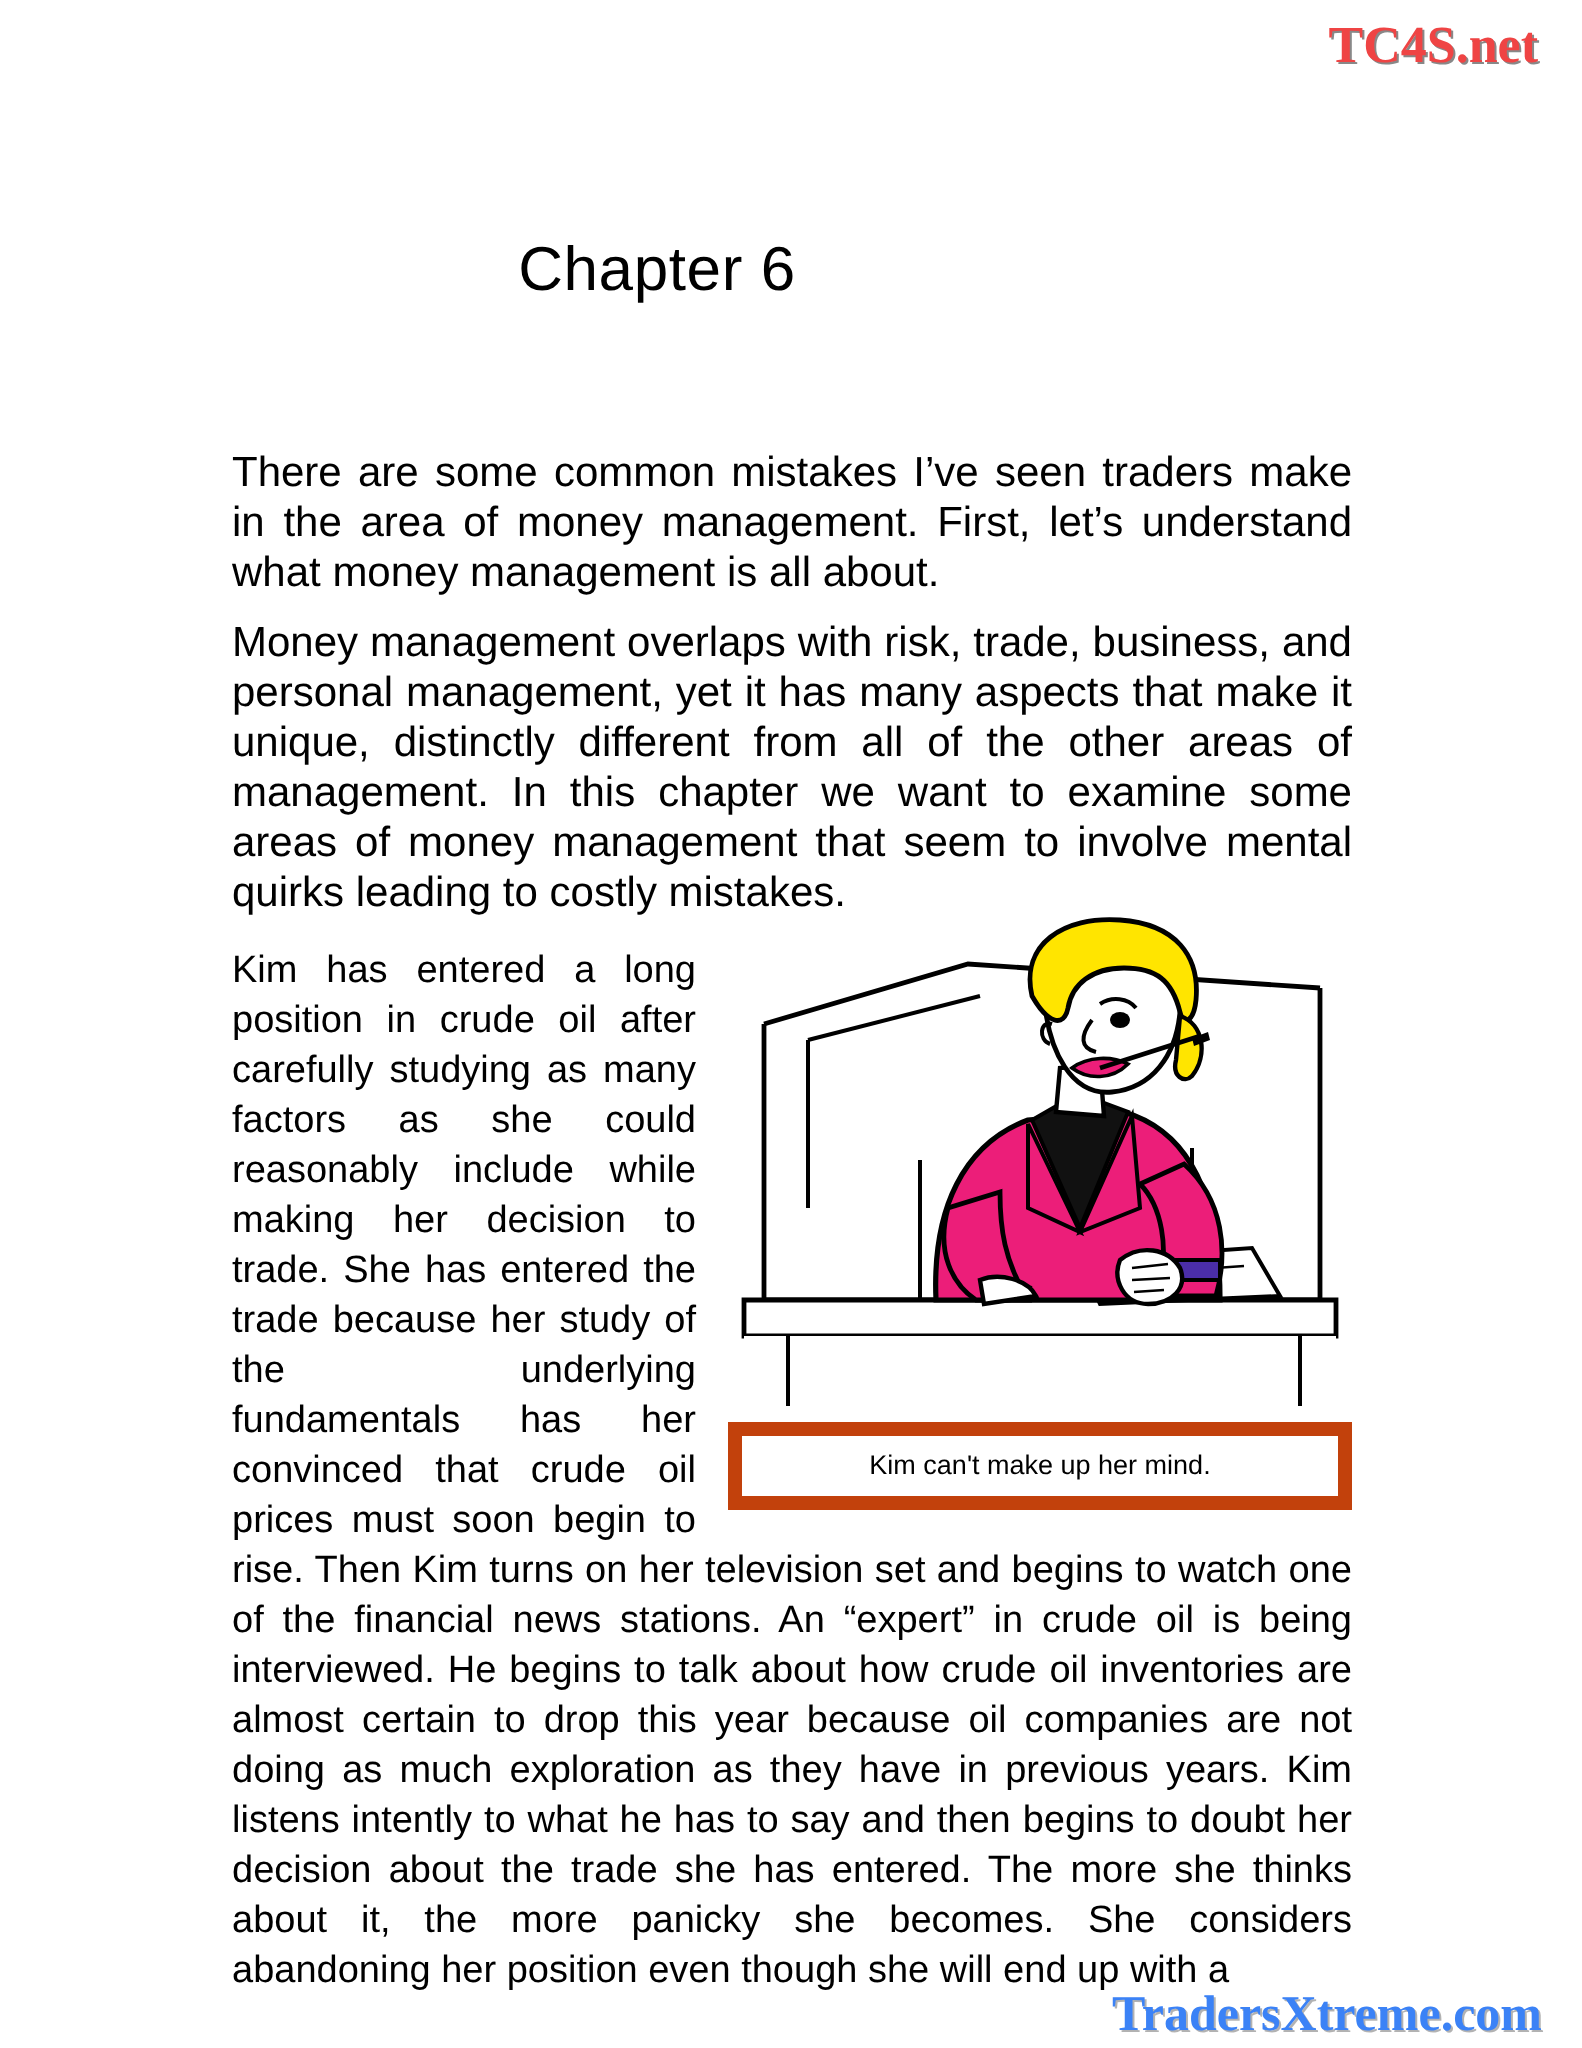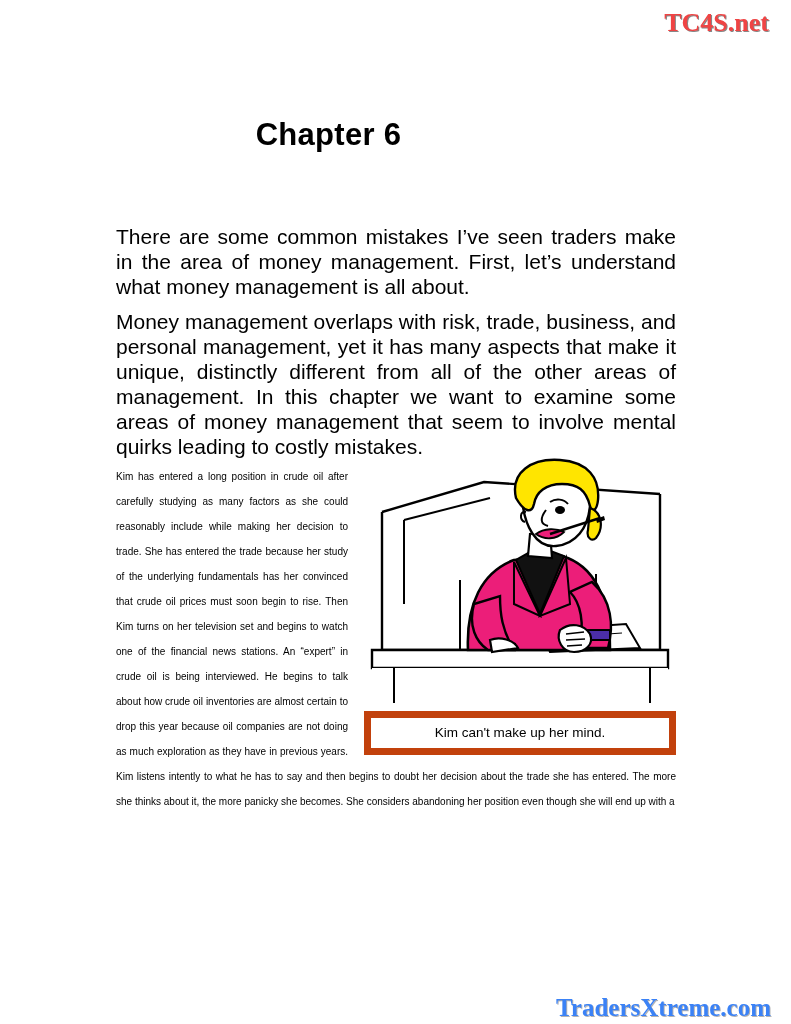--- a/index.html
+++ b/index.html
@@ -38,21 +38,21 @@
 
   
   .chapter-title {
     position: absolute;
     top: 96px;
     left: 0;
     width: 657px;
     text-align: center;
     font-size: 31px;
     font-family: "Liberation Sans", sans-serif;
-    font-weight: bold;
+    font-weight: normal;
     letter-spacing: 0.3px;
   }
   .chapter-subtitle {
     position: absolute;
     top: 146px;
     left: 0;
     width: 791px;
     text-align: center;
     font-size: 19px;
     font-weight: bold;
@@ -104,21 +104,21 @@
   }
   .figure-caption {
     margin-top: 8px;
     border: 7px solid #c2410c;
     text-align: center;
     font-size: 13.5px;
     padding: 6px 4px;
     line-height: 18px;
   }
   .wrap-text {
-    font-size: 10px;
+    font-size: 19px;
     line-height: 25px;
     text-align: justify;
     text-justify: inter-word;
   }
 
   
   .wm-mid {
     position: absolute;
     top: 490px;
     left: 176px;

